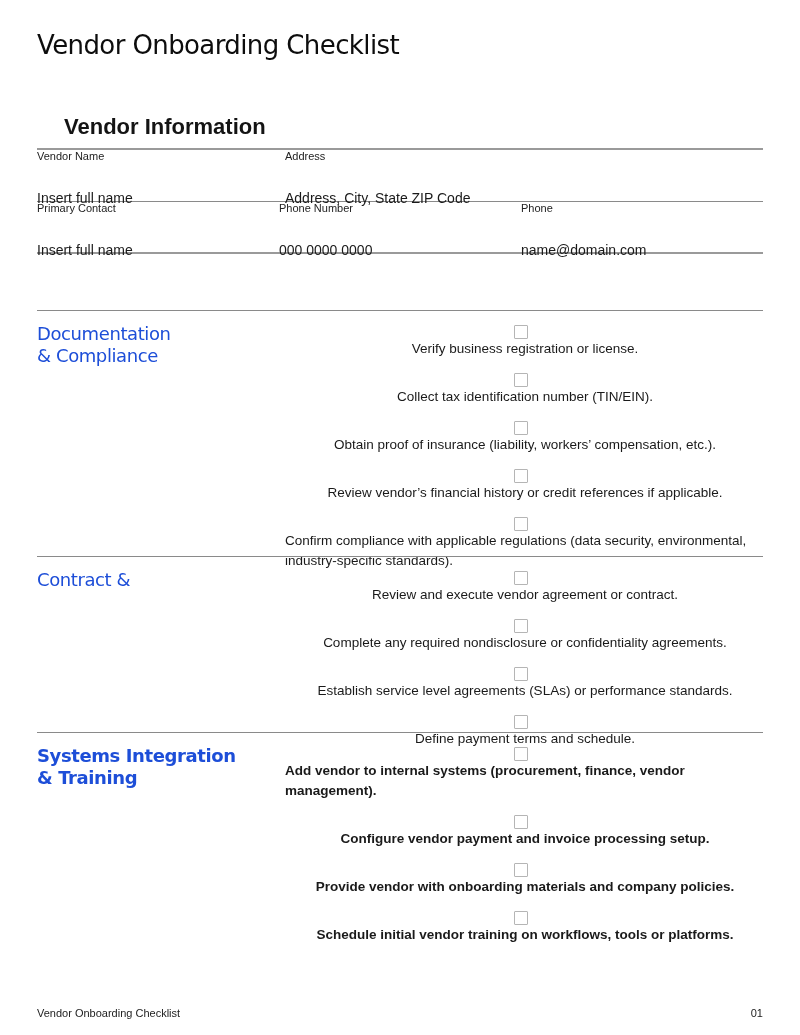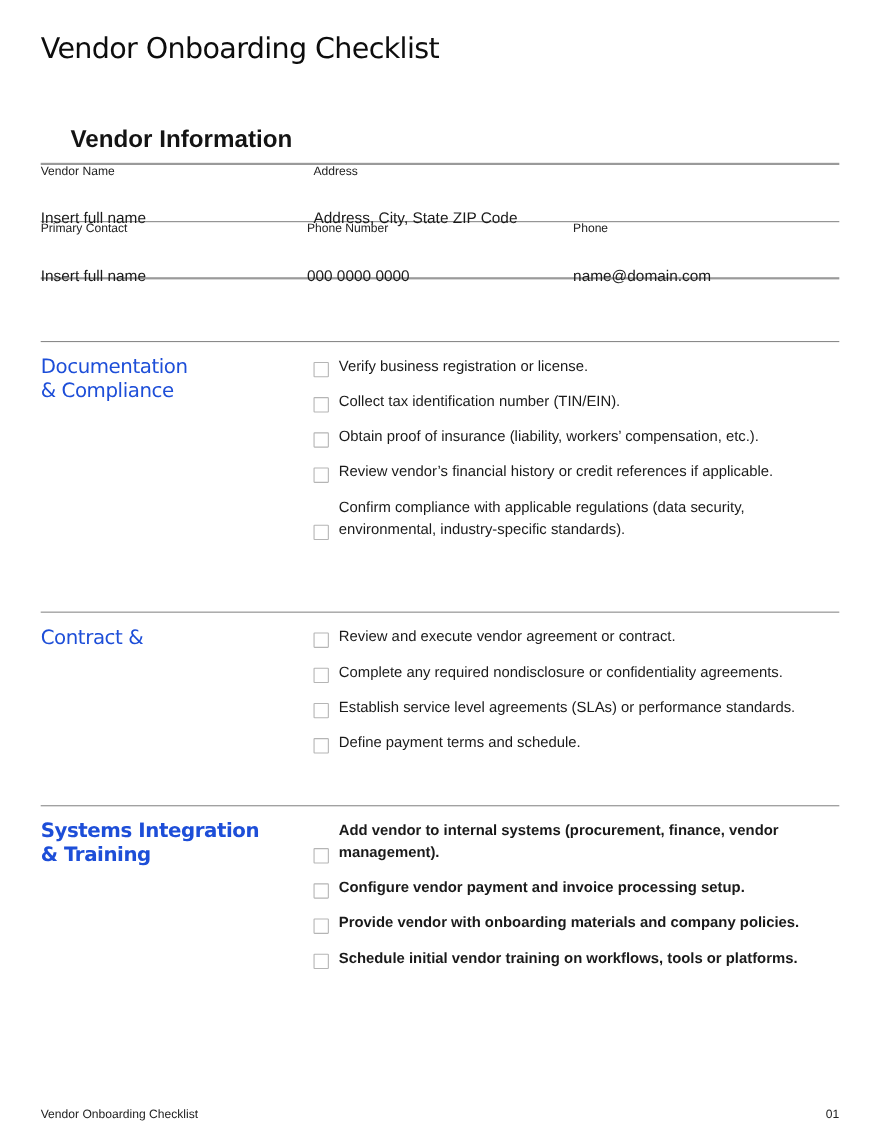--- a/index.html
+++ b/index.html
@@ -60,23 +60,24 @@
       color: #1d4ed8;
     }
     .checklist {
       position: absolute;
       left: 248px; top: 12px;
       width: 480px;
       list-style: none;
     }
     .check-item {
       display: flex;
-      align-items: flex-end;
+      align-items: center;
       margin-bottom: 12px;
       min-height: 19px;
+      flex-direction: column;
     }
     .checkbox {
       flex: 0 0 auto;
       width: 14px; height: 14px;
       border: 1px solid #b5b5b5;
       border-radius: 1px;
       margin-top: 2px;
       margin-right: 9px;
       background: #fff;
     }

